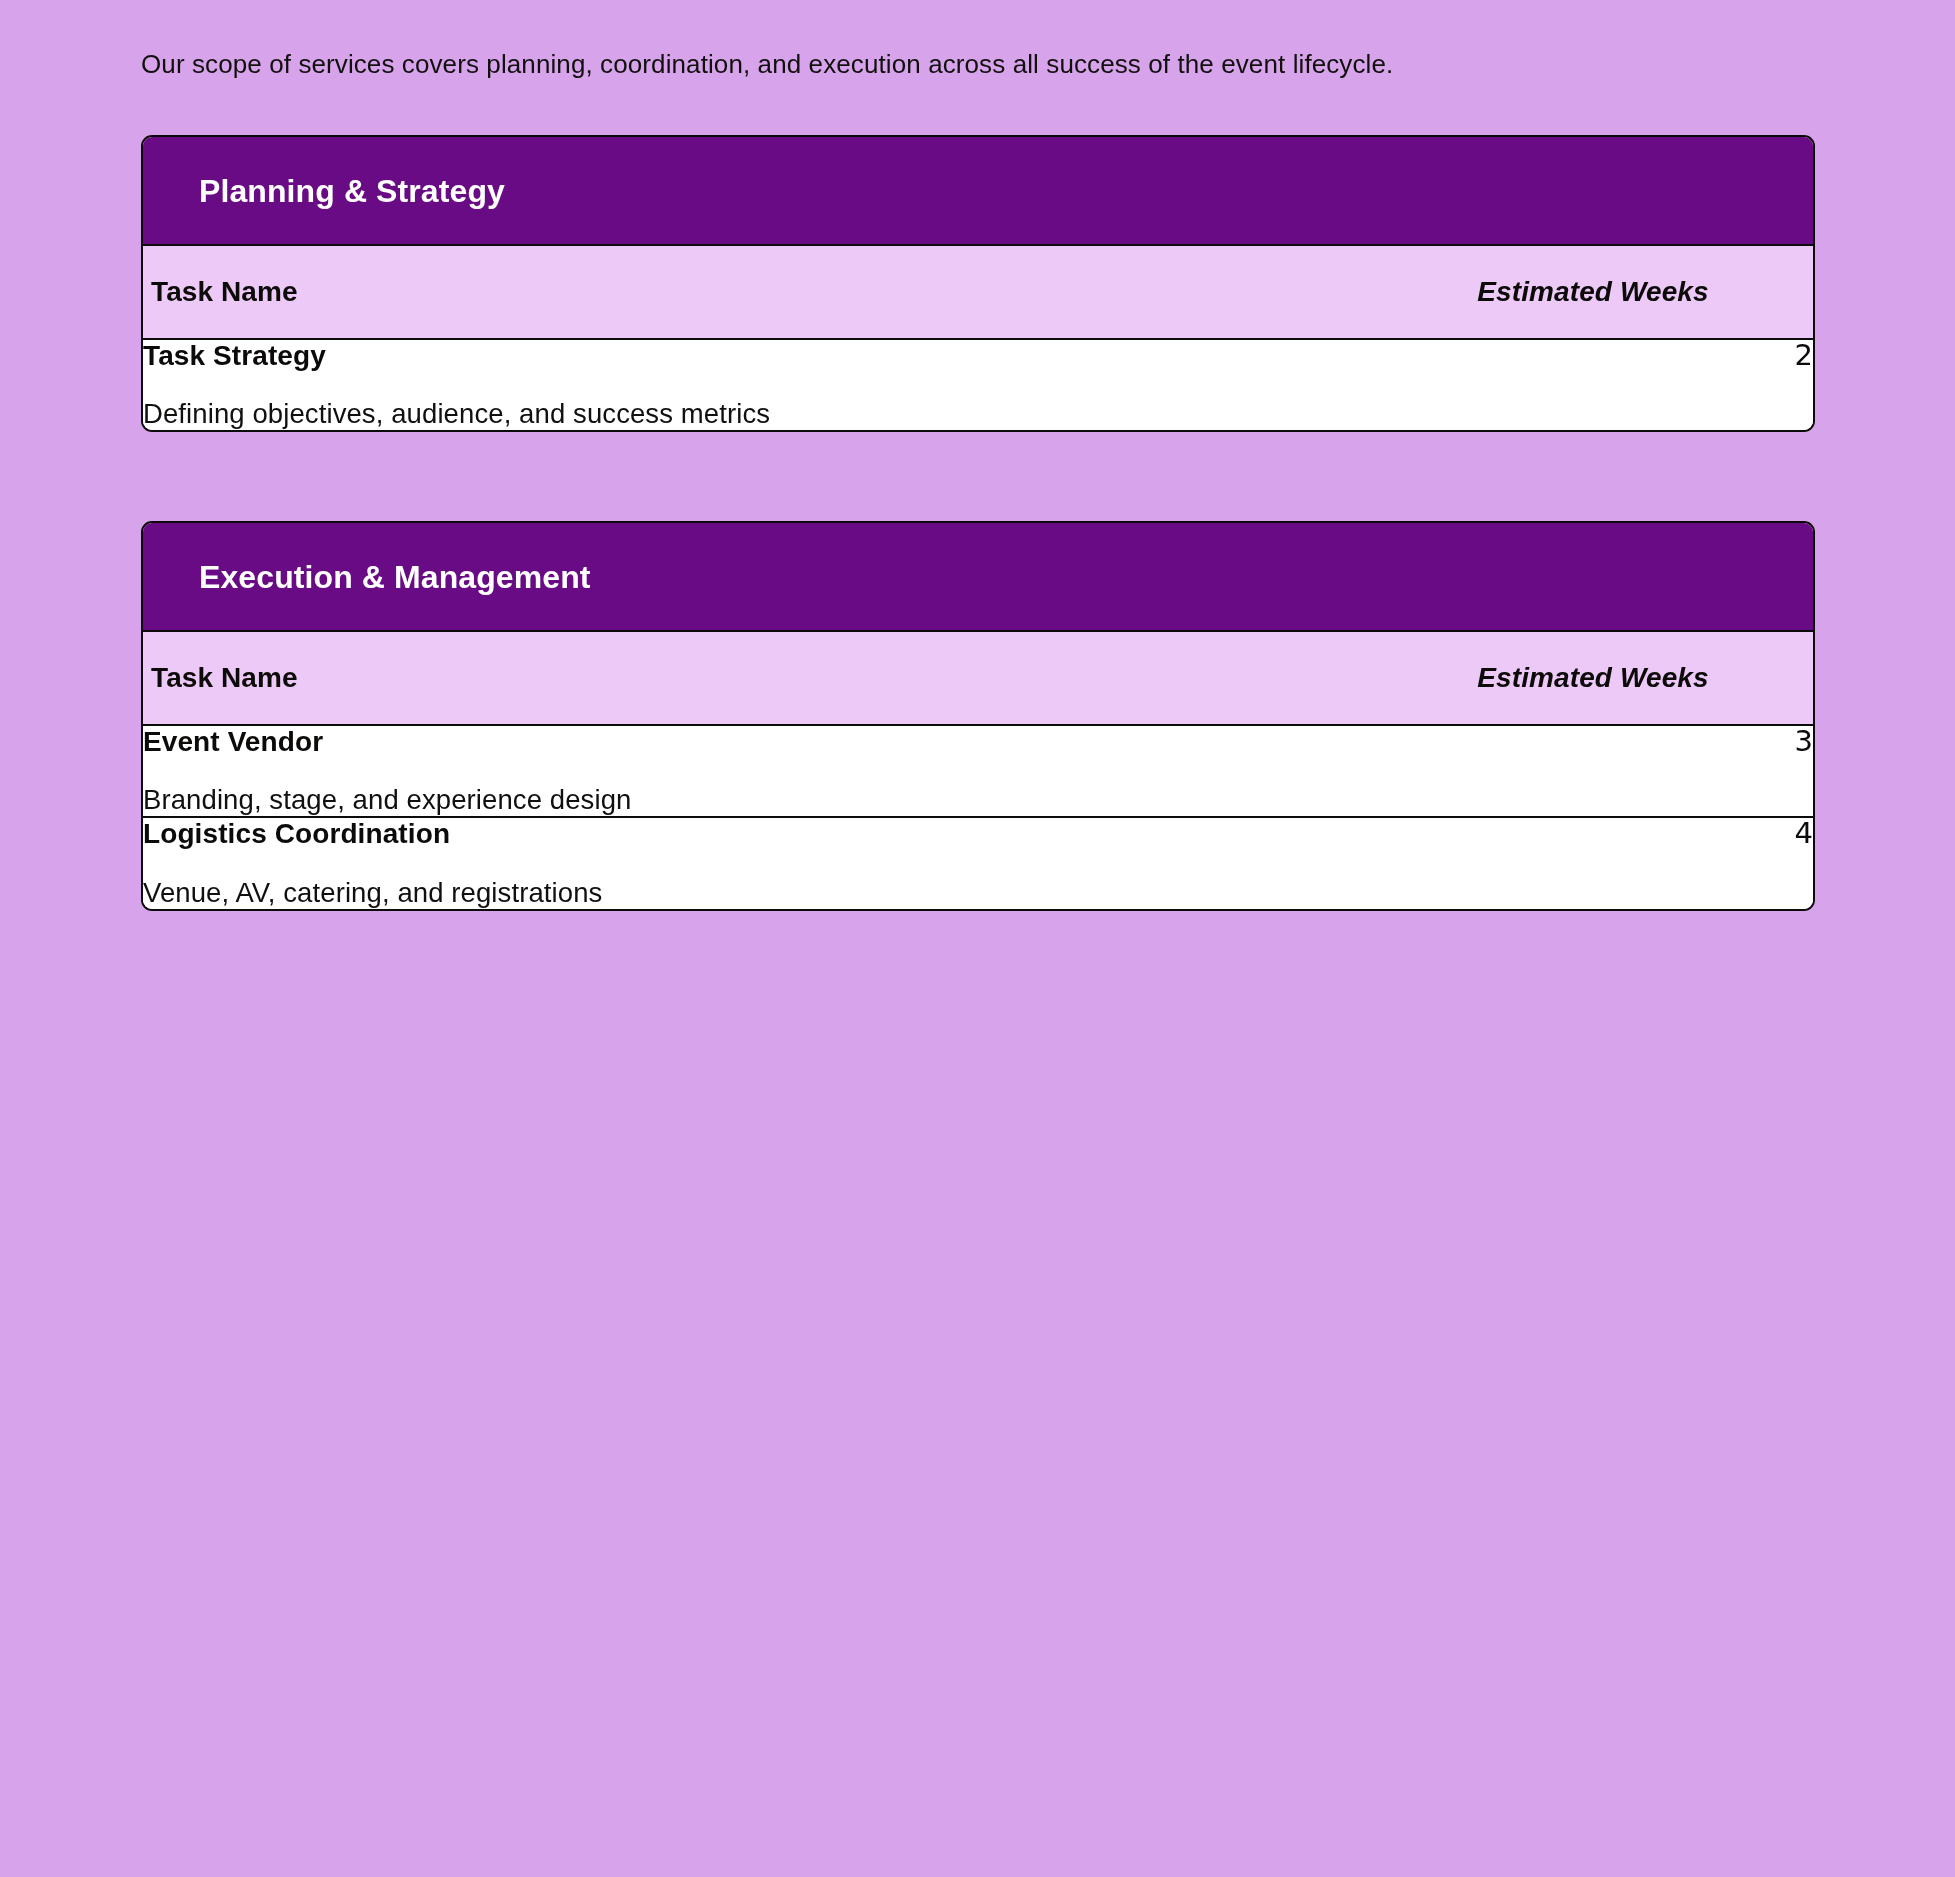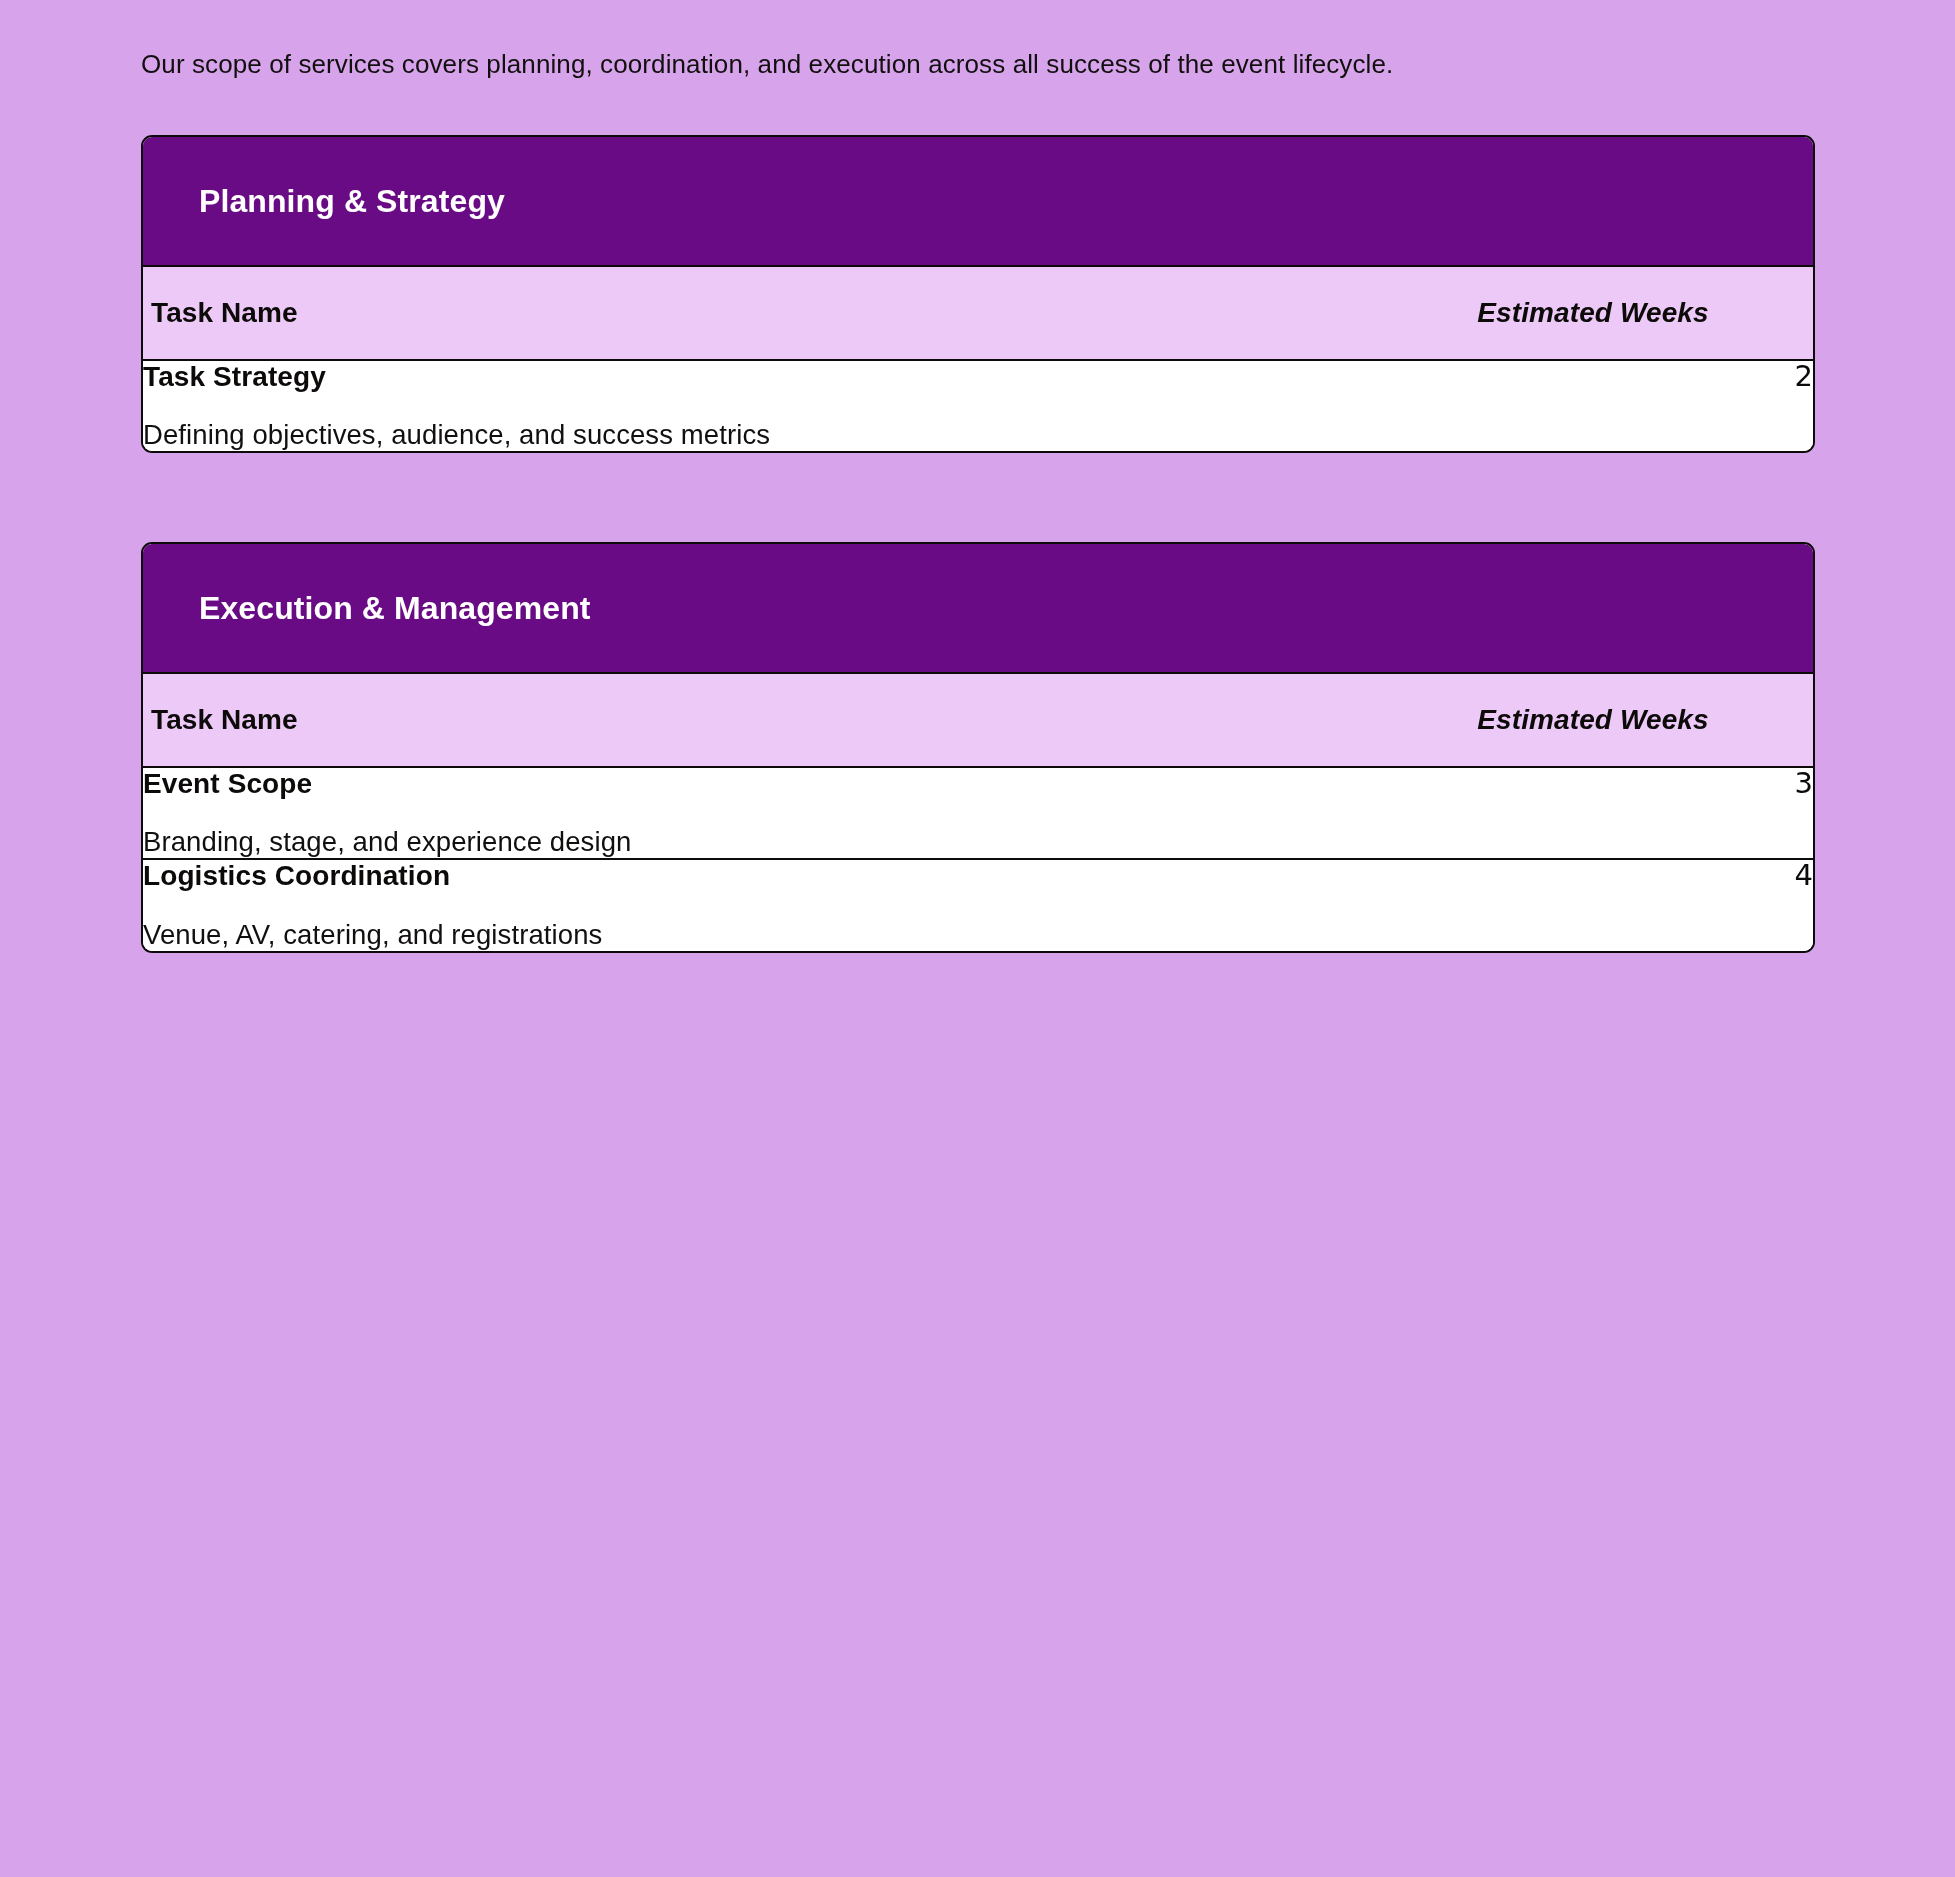--- a/index.html
+++ b/index.html
@@ -56,21 +56,21 @@
     width: 1674px;
     border: 2.7px solid #0d0b0a;
     border-radius: 11px;
     background: #ffffff;
     overflow: hidden;
     box-sizing: border-box;
   }
 
   .card-header {
     background: #6a0b86;
-    height: 130px;
+    height: 109px;
     display: flex;
     align-items: center;
     padding: 0 0 0 56px;
     box-sizing: border-box;
     border-bottom: 2.7px solid #0d0b0a;
   }
 
   .card-header-title {
     color: #ffffff;
     font-size: 32px;
@@ -191,21 +191,21 @@
       <table class="task-table">
         <thead>
           <tr>
             <th class="col-task">Task Name</th>
             <th class="col-weeks">Estimated Weeks</th>
           </tr>
         </thead>
         <tbody>
           <tr>
             <td class="cell-task">
-              <div class="task-name">Event Scope</div>
+              <div class="task-name">Event Vendor</div>
               <div class="task-desc">Branding, stage, and experience design</div>
             </td>
             <td class="cell-weeks">3</td>
           </tr>
           <tr>
             <td class="cell-task">
               <div class="task-name">Logistics Coordination</div>
               <div class="task-desc">Venue, AV, catering, and registrations</div>
             </td>
             <td class="cell-weeks">4</td>

